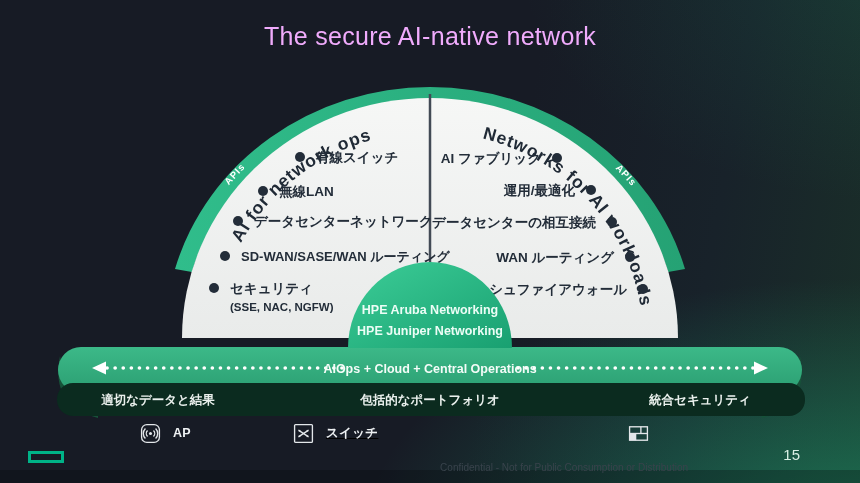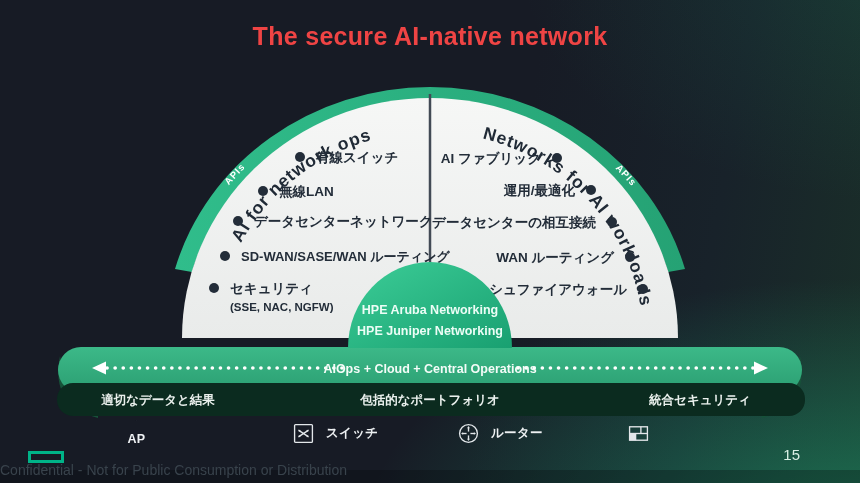--- a/index.html
+++ b/index.html
@@ -7,34 +7,34 @@
     width:860px;height:483px;position:relative;overflow:hidden;
     font-family:"Liberation Sans","DejaVu Sans",sans-serif;
     background-color:#171b25;
     background-image:
       radial-gradient(900px 460px at 100% 110%, rgba(30,170,118,.55), rgba(30,170,118,0) 55%),
       radial-gradient(640px 400px at 105% -8%, rgba(28,120,92,.22), rgba(28,120,92,0) 60%),
       linear-gradient(100deg,#171b25 0%,#171b25 58%,#18222a 80%,#1a2f29 100%);
   }
   .title{
     position:absolute;top:22px;left:0;width:860px;text-align:center;
-    color:#ef4444;font-size:25px;font-weight:700;letter-spacing:.3px;
+    color:#f0abfc;font-size:25px;font-weight:400;letter-spacing:.3px;
   }
   svg.diagram{position:absolute;left:0;top:0;}
   .legend{position:absolute;top:420px;left:0;width:860px;height:28px;}
   .legend-item{position:absolute;display:flex;align-items:center;gap:11px;height:26px;}
   .legend-item svg{display:block;}
   .legend-label{color:#eef1f3;font-size:12.5px;font-weight:700;letter-spacing:.3px;}
   .hpe-logo{
     position:absolute;left:28px;top:451px;width:30px;height:6px;
     border:3px solid #00b388;background:transparent;
   }
   .confidential{
-    position:absolute;left:0;top:462px;width:688px;text-align:left;
-    color:#39434c;font-size:14px;
+    position:absolute;left:0;top:462px;width:688px;text-align:right;
+    color:#39434c;font-size:10px;
   }
   .page-num{
     position:absolute;right:60px;top:446px;color:#d9efe4;font-size:15px;
   }
   .bottom-band{
     position:absolute;left:0;top:470px;width:860px;height:13px;
     background:rgba(5,8,12,.28);
   }
 </style>
 </head>
@@ -125,56 +125,42 @@
   <polygon points="768,368 754,361.5 754,374.5" fill="#ffffff"></polygon>
   <text x="430" y="372.5" text-anchor="middle" font-size="12.5" font-weight="600" fill="#f4fcf8">AIOps + Cloud + Central Operations</text>
 
   <rect x="57" y="383" width="748" height="33" rx="16" fill="#0b2b1f"></rect>
   <text x="158" y="404" text-anchor="middle" font-size="12.5" font-weight="600" fill="#eaf0ed">適切なデータと結果</text>
   <text x="430" y="404" text-anchor="middle" font-size="12.5" font-weight="600" fill="#eaf0ed">包括的なポートフォリオ</text>
   <text x="700" y="404" text-anchor="middle" font-size="12.5" font-weight="600" fill="#eaf0ed">統合セキュリティ</text>
 </svg>
 
 <div class="legend">
-  <div class="legend-item" style="left:125px;flex-direction:column;">
+  <div class="legend-item" style="left:139px;">
     <svg width="23" height="23" viewBox="0 0 24 24" fill="none" stroke="#e3e7ea" stroke-width="1.4">
       <rect x="2.7" y="2.7" width="18.6" height="18.6" rx="5.5"></rect>
       <circle cx="12" cy="12" r="1.6" fill="#e3e7ea" stroke="none"></circle>
       <path d="M8.9 8.9 a4.4 4.4 0 0 0 0 6.2"></path>
       <path d="M6.7 6.7 a7.5 7.5 0 0 0 0 10.6"></path>
       <path d="M15.1 8.9 a4.4 4.4 0 0 1 0 6.2"></path>
       <path d="M17.3 6.7 a7.5 7.5 0 0 1 0 10.6"></path>
     </svg>
     <span class="legend-label">AP</span>
   </div>
-  <div class="legend-item" style="left:292px;">
+  <div class="legend-item" style="left:292px;text-decoration:underline;">
     <svg width="23" height="23" viewBox="0 0 24 24" fill="none" stroke="#e3e7ea" stroke-width="1.4">
       <rect x="2.7" y="2.7" width="18.6" height="18.6" rx="1"></rect>
       <path d="M7.5 9 L16.5 15"></path>
       <path d="M7.5 15 L16.5 9"></path>
       <polygon points="17.8,15.9 14.9,15.6 16.6,13.6" fill="#e3e7ea" stroke="none"></polygon>
       <polygon points="17.8,8.1 14.9,8.4 16.6,10.4" fill="#e3e7ea" stroke="none"></polygon>
       <polygon points="6.2,15.9 9.1,15.6 7.4,13.6" fill="#e3e7ea" stroke="none"></polygon>
       <polygon points="6.2,8.1 9.1,8.4 7.4,10.4" fill="#e3e7ea" stroke="none"></polygon>
     </svg>
     <span class="legend-label">スイッチ</span>
-  </div>
-  <div class="legend-item" style="left:457px;">
-    <svg width="23" height="23" viewBox="0 0 24 24" fill="none" stroke="#e3e7ea" stroke-width="1.4">
-      <circle cx="12" cy="12" r="9.3"></circle>
-      <path d="M12 10 L12 5.6"></path>
-        <polygon points="12,4.2 10.6,6.4 13.4,6.4" fill="#e3e7ea" stroke="none"></polygon>
-      <path d="M12 14 L12 18.4"></path>
-        <polygon points="12,19.8 10.6,17.6 13.4,17.6" fill="#e3e7ea" stroke="none"></polygon>
-      <path d="M10 12 L5.6 12"></path>
-        <polygon points="4.2,12 6.4,10.6 6.4,13.4" fill="#e3e7ea" stroke="none"></polygon>
-      <path d="M14 12 L18.4 12"></path>
-        <polygon points="19.8,12 17.6,10.6 17.6,13.4" fill="#e3e7ea" stroke="none"></polygon>
-    </svg>
-    <span class="legend-label">ルーター</span>
   </div>
   <div class="legend-item" style="left:627px;">
     <svg width="23" height="23" viewBox="0 0 24 24" fill="none" stroke="#e3e7ea" stroke-width="1.4">
       <rect x="2.7" y="5" width="18.6" height="14"></rect>
       <line x1="2.7" y1="12" x2="21.3" y2="12"></line>
       <line x1="14.5" y1="5" x2="14.5" y2="12"></line>
       <line x1="9" y1="12" x2="9" y2="19"></line>
       <rect x="2.7" y="12" width="6.3" height="7" fill="#e3e7ea" stroke="none"></rect>
     </svg>
   </div>

